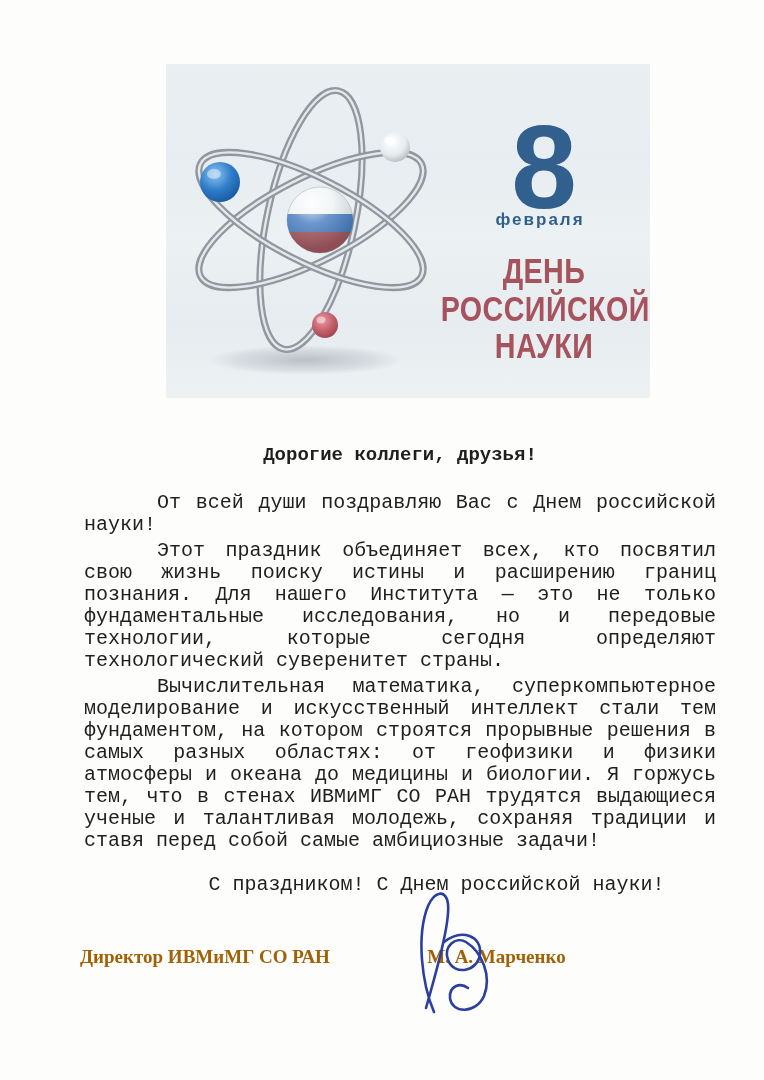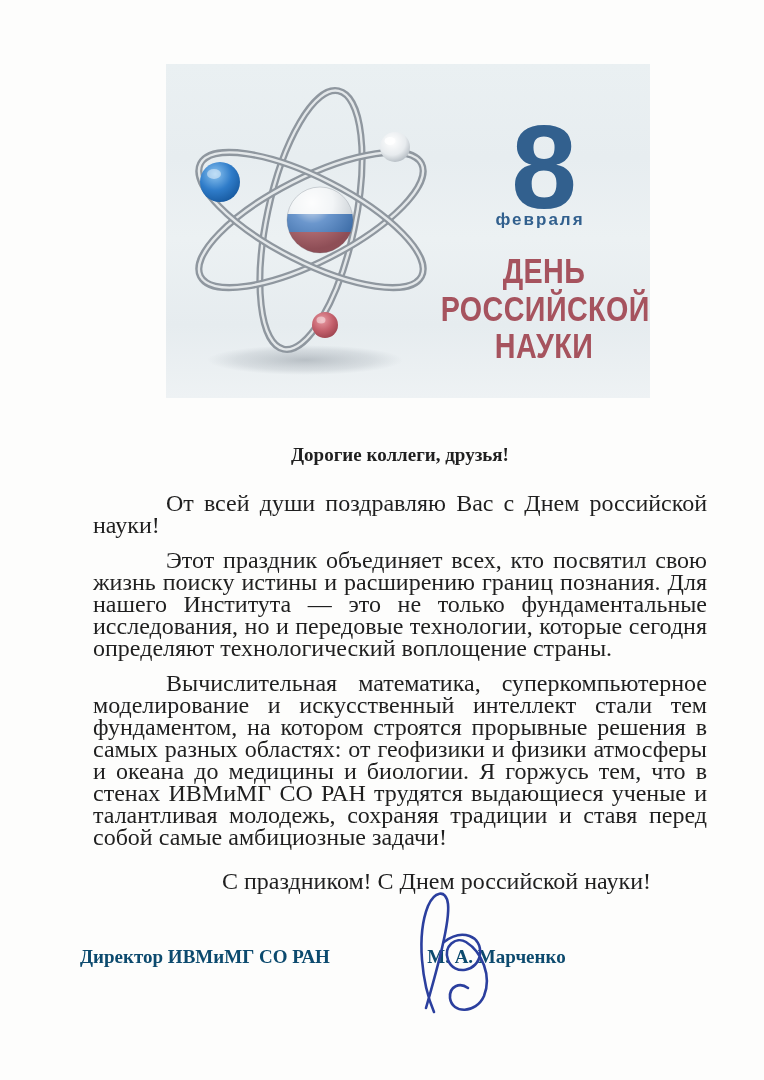--- a/index.html
+++ b/index.html
@@ -25,36 +25,36 @@
   }
   .banner-title{
     position:absolute;top:188px;left:-40px;right:-40px;
     font-family:"Liberation Sans",sans-serif;font-weight:600;
     font-size:35px;line-height:37.5px;color:#a6535e;
     transform:scaleX(0.82);transform-origin:50% 0;
     letter-spacing:0.5px;
   }
 
   
-  .letter{position:absolute;left:80px;top:398px;width:640px;color:#1f1f1f;}
+  .letter{position:absolute;left:80px;top:398px;width:640px;color:#1f1f1f;font-family:Liberation Mono, monospace;}
   .salutation{
     margin:46px 0 26px 0;text-align:center;
     font-size:19px;line-height:22px;font-weight:bold;
   }
   .letter p{
-    margin:13px;text-align:justify;text-indent:73px;
-    font-size:24px;line-height:22px;
+    margin:4px;text-align:justify;text-indent:73px;
+    font-size:20px;line-height:22px;
   }
   .letter p.closing{margin-top:22px;text-align:center;}
 
   
   .sign-row{
     position:absolute;left:80px;top:946px;width:640px;
     display:flex;justify-content:space-between;align-items:center;
-    font-size:19px;font-weight:bold;color:#0c4a6e;
+    font-size:19px;font-weight:bold;color:#a16207;
   }
   .sign-row .spacer-right{width:57px;}
   .signature-ink{position:absolute;left:398px;top:884px;}
 </style>
 </head>
 <body>
 
 <div class="page">
 
   <div class="banner">
@@ -139,21 +139,21 @@
         <div>ДЕНЬ</div>
         <div>РОССИЙСКОЙ</div>
         <div>НАУКИ</div>
       </div>
     </div>
   </div>
 
   <div class="letter">
     <div class="salutation">Дорогие коллеги, друзья!</div>
     <p>От всей души поздравляю Вас с Днем российской науки!</p>
-    <p>Этот праздник объединяет всех, кто посвятил свою жизнь поиску истины и расширению границ познания. Для нашего Института — это не только фундаментальные исследования, но и передовые технологии, которые сегодня определяют технологический воплощение страны.</p>
+    <p>Этот праздник объединяет всех, кто посвятил свою жизнь поиску истины и расширению границ познания. Для нашего Института — это не только фундаментальные исследования, но и передовые технологии, которые сегодня определяют технологический суверенитет страны.</p>
     <p>Вычислительная математика, суперкомпьютерное моделирование и искусственный интеллект стали тем фундаментом, на котором строятся прорывные решения в самых разных областях: от геофизики и физики атмосферы и океана до медицины и биологии. Я горжусь тем, что в стенах ИВМиМГ СО РАН трудятся выдающиеся ученые и талантливая молодежь, сохраняя традиции и ставя перед собой самые амбициозные задачи!</p>
     <p class="closing">С праздником! С Днем российской науки!</p>
   </div>
 
   <div class="sign-row">
     <span>Директор ИВМиМГ СО РАН</span>
     <span>М. А. Марченко</span>
     <span class="spacer-right"></span>
   </div>
 

